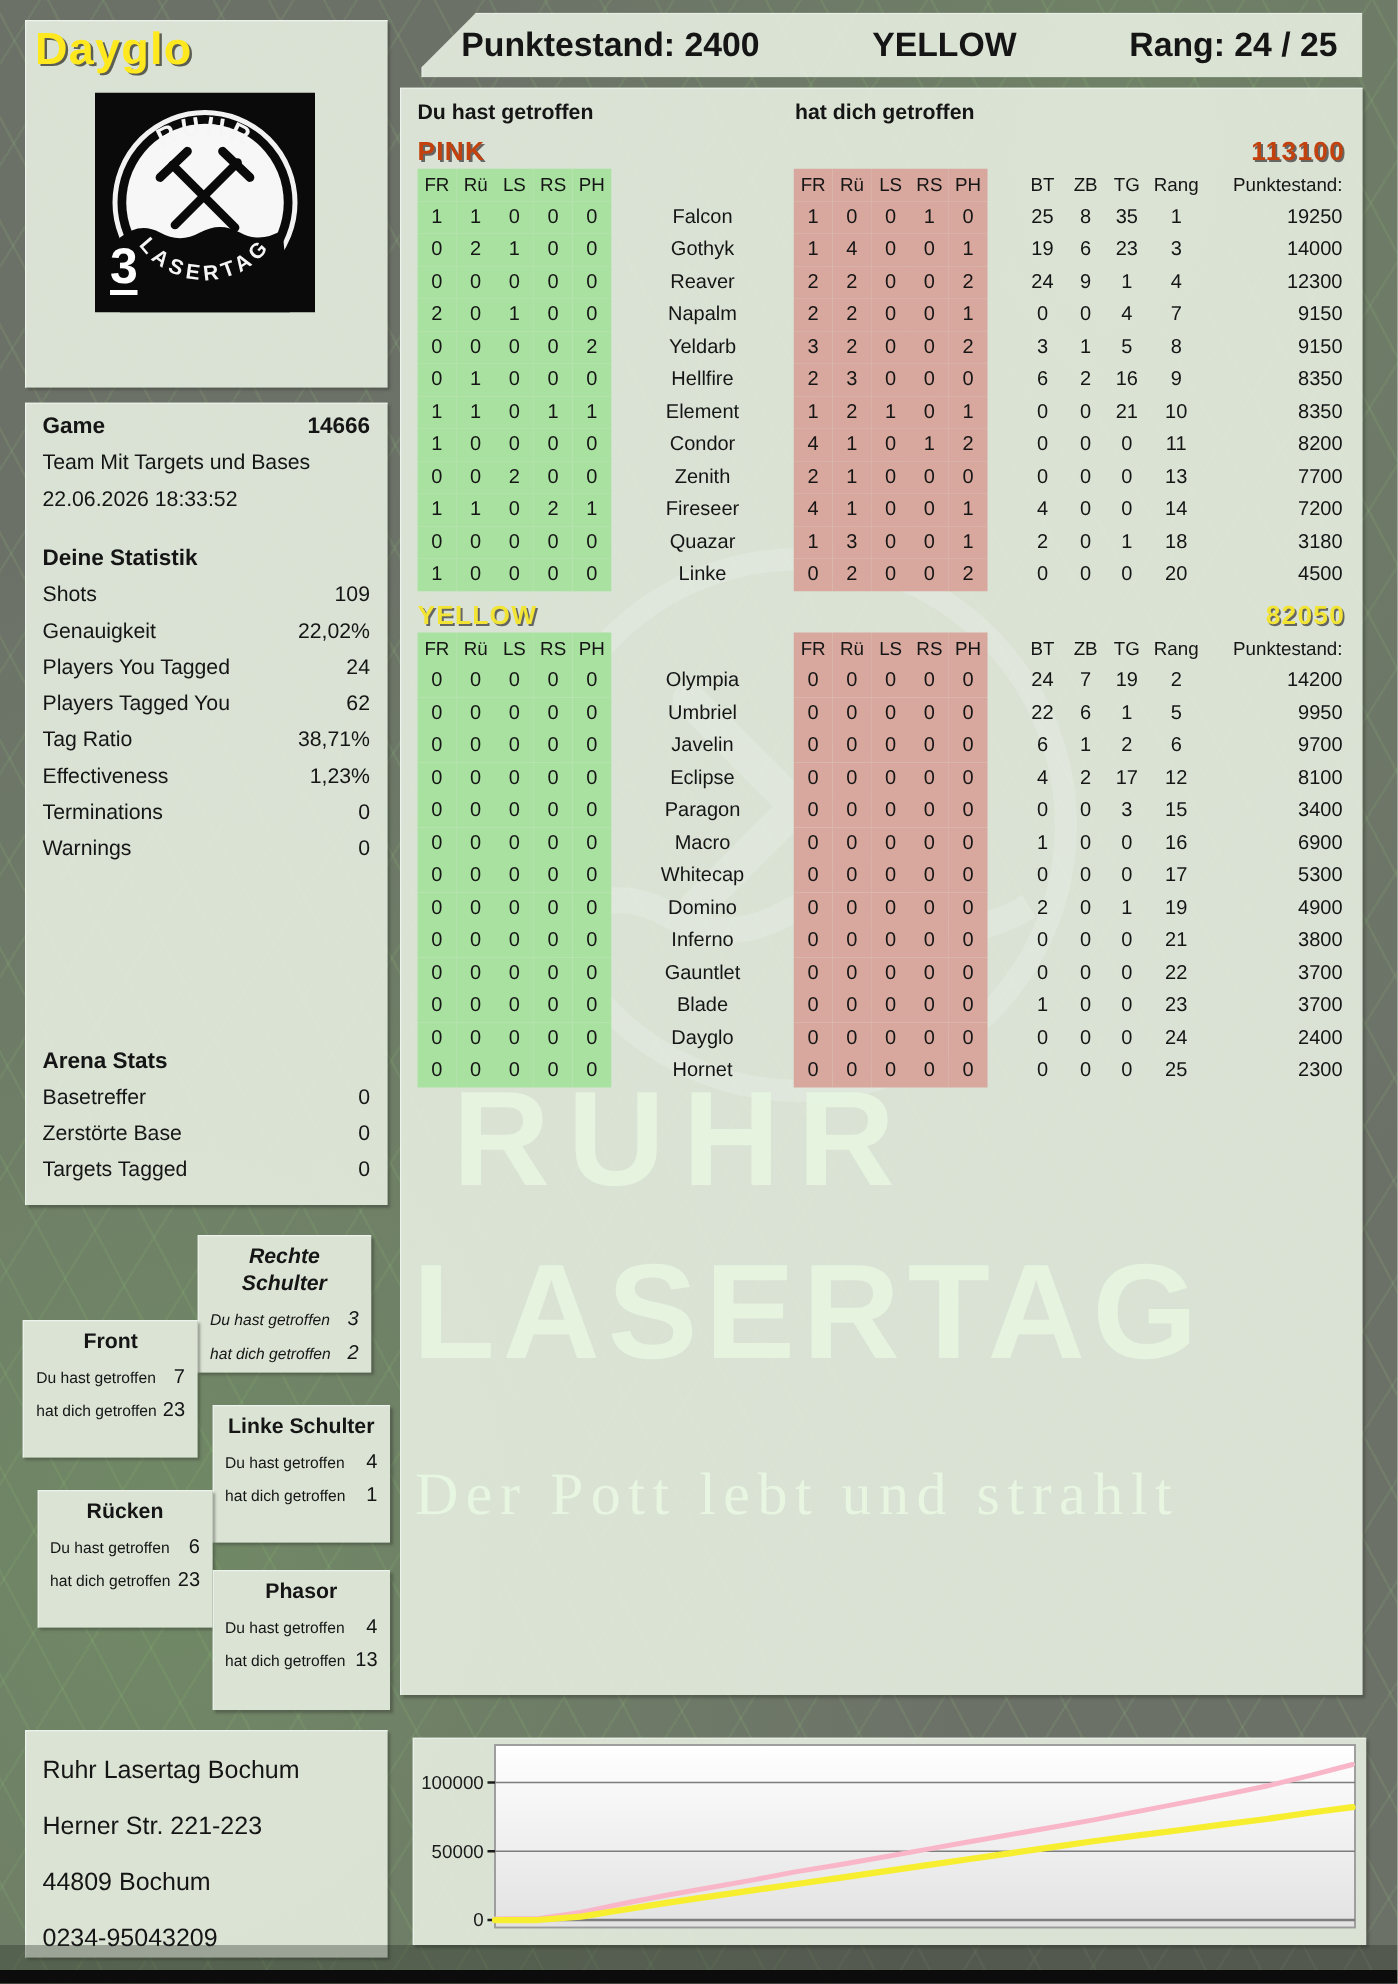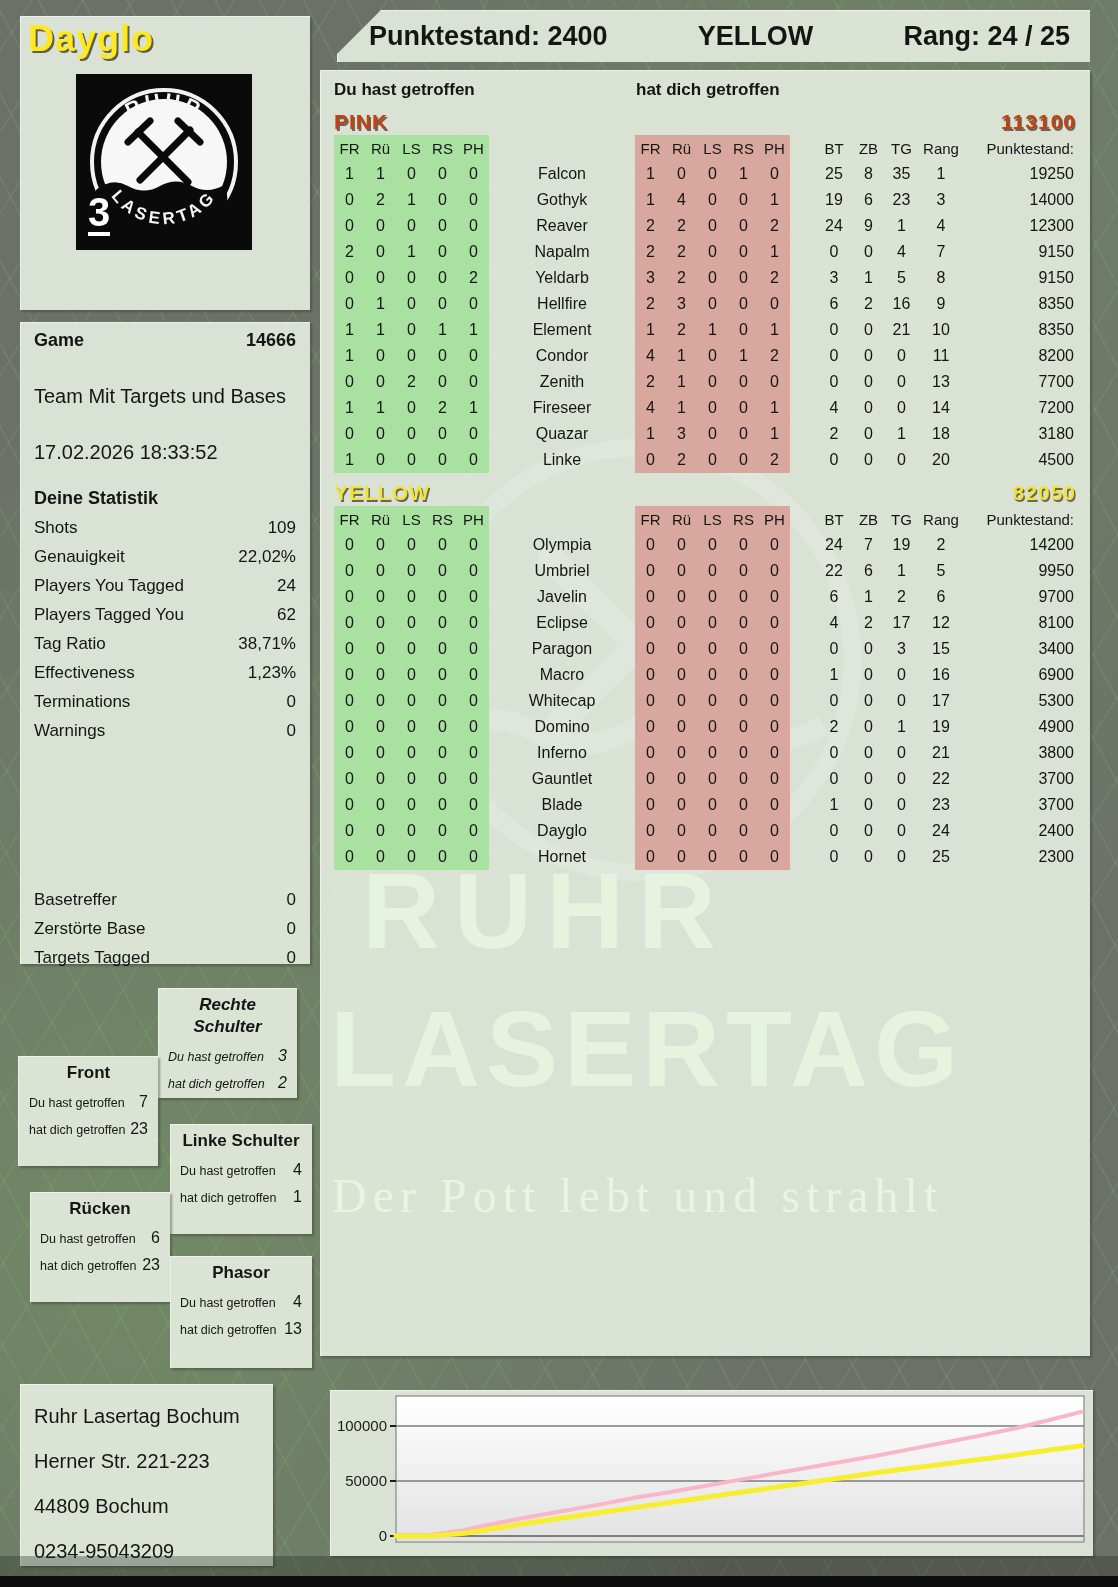--- a/index.html
+++ b/index.html
@@ -32,35 +32,35 @@
     display:flex;align-items:center;justify-content:space-between;
     padding:0 20px 0 32px;box-sizing:border-box;
   }
   #header-strip .big{font-size:27px;font-weight:800;}
   
   #info-panel{left:20px;top:322px;width:290px;height:642px;padding:4px 14px;box-sizing:border-box;}
   .kv{display:flex;justify-content:space-between;align-items:baseline;line-height:29px;font-size:17px;}
   .kv .lab{white-space:nowrap;}
   .kv.bold,.sec-title{font-weight:700;font-size:18px;}
   .sec-title{line-height:30px;}
-  .plain-line{font-size:20px;line-height:30px;margin-top:26px;}
+  .plain-line{font-size:17px;line-height:30px;}
   #arena-block{margin-top:140px;}
   
   .zone{padding:6px 10px;box-sizing:border-box;}
   .zone .ztitle{text-align:center;font-weight:700;font-size:17px;line-height:22px;}
   .zone .zrow{display:flex;justify-content:space-between;align-items:baseline;margin-top:9px;}
   .zone .zrow .zl{font-size:12.5px;}
   .zone .zrow .zv{font-size:16px;}
   #zone-rs{left:158px;top:988px;width:139px;height:110px;font-style:italic;}
   #zone-front{left:18px;top:1056px;width:140px;height:110px;padding-left:11px;}
   #zone-ls{left:170px;top:1124px;width:142px;height:110px;}
   #zone-rk{left:30px;top:1192px;width:140px;height:110px;}
   #zone-ph{left:170px;top:1256px;width:142px;height:112px;}
   
-  #address-panel{left:20px;top:1384px;width:253px;height:182px;padding:10px 14px;box-sizing:border-box;}
+  #address-panel{left:20px;top:1384px;width:290px;height:182px;padding:10px 14px;box-sizing:border-box;}
   #address-panel .aline{font-size:20px;line-height:45px;}
   
   #main-panel{left:320px;top:70px;width:770px;height:1286px;overflow:hidden;}
   #main-content{position:relative;z-index:1;padding:8px 14px;}
   .hit-headers{display:flex;font-weight:700;font-size:17px;line-height:24px;}
   .hit-headers .hh1{width:302px;}
   .team-head{display:flex;justify-content:space-between;align-items:baseline;margin-top:7px;line-height:26px;}
   .team-name,.team-total{font-size:21px;font-weight:800;letter-spacing:1px;}
   .pinktxt{color:#c2410c;text-shadow:1.5px 1.5px 0 rgba(80,80,80,.85);}
   .yellowtxt{color:#f2e435;text-shadow:1.5px 1.5px 0 rgba(80,80,80,.85);}
@@ -123,21 +123,21 @@
   <span class="big">YELLOW</span>
   <span class="big">Rang: 24 / 25</span>
 </div>
 
 <div class="panel" id="info-panel">
   <div class="kv bold">
     <span class="lab">Game</span>
     <span>14666</span>
   </div>
   <div class="plain-line">Team Mit Targets und Bases</div>
-  <div class="plain-line">17.02.2026 18:33:52</div>
+  <div class="plain-line">22.06.2026 18:33:52</div>
   <div class="sec-title" style="margin-top:16px;">Deine Statistik</div>
   <div id="stats-rows">
       <div class="kv">
         <span class="lab">Shots</span>
         <span>109</span>
       </div>
       <div class="kv">
         <span class="lab">Genauigkeit</span>
         <span>22,02%</span>
       </div>
@@ -160,20 +160,21 @@
       <div class="kv">
         <span class="lab">Terminations</span>
         <span>0</span>
       </div>
       <div class="kv">
         <span class="lab">Warnings</span>
         <span>0</span>
       </div>
     </div>
   <div id="arena-block">
+    <div class="sec-title">Arena Stats</div>
     <div id="arena-rows">
         <div class="kv">
           <span class="lab">Basetreffer</span>
           <span>0</span>
         </div>
         <div class="kv">
           <span class="lab">Zerstörte Base</span>
           <span>0</span>
         </div>
         <div class="kv">

